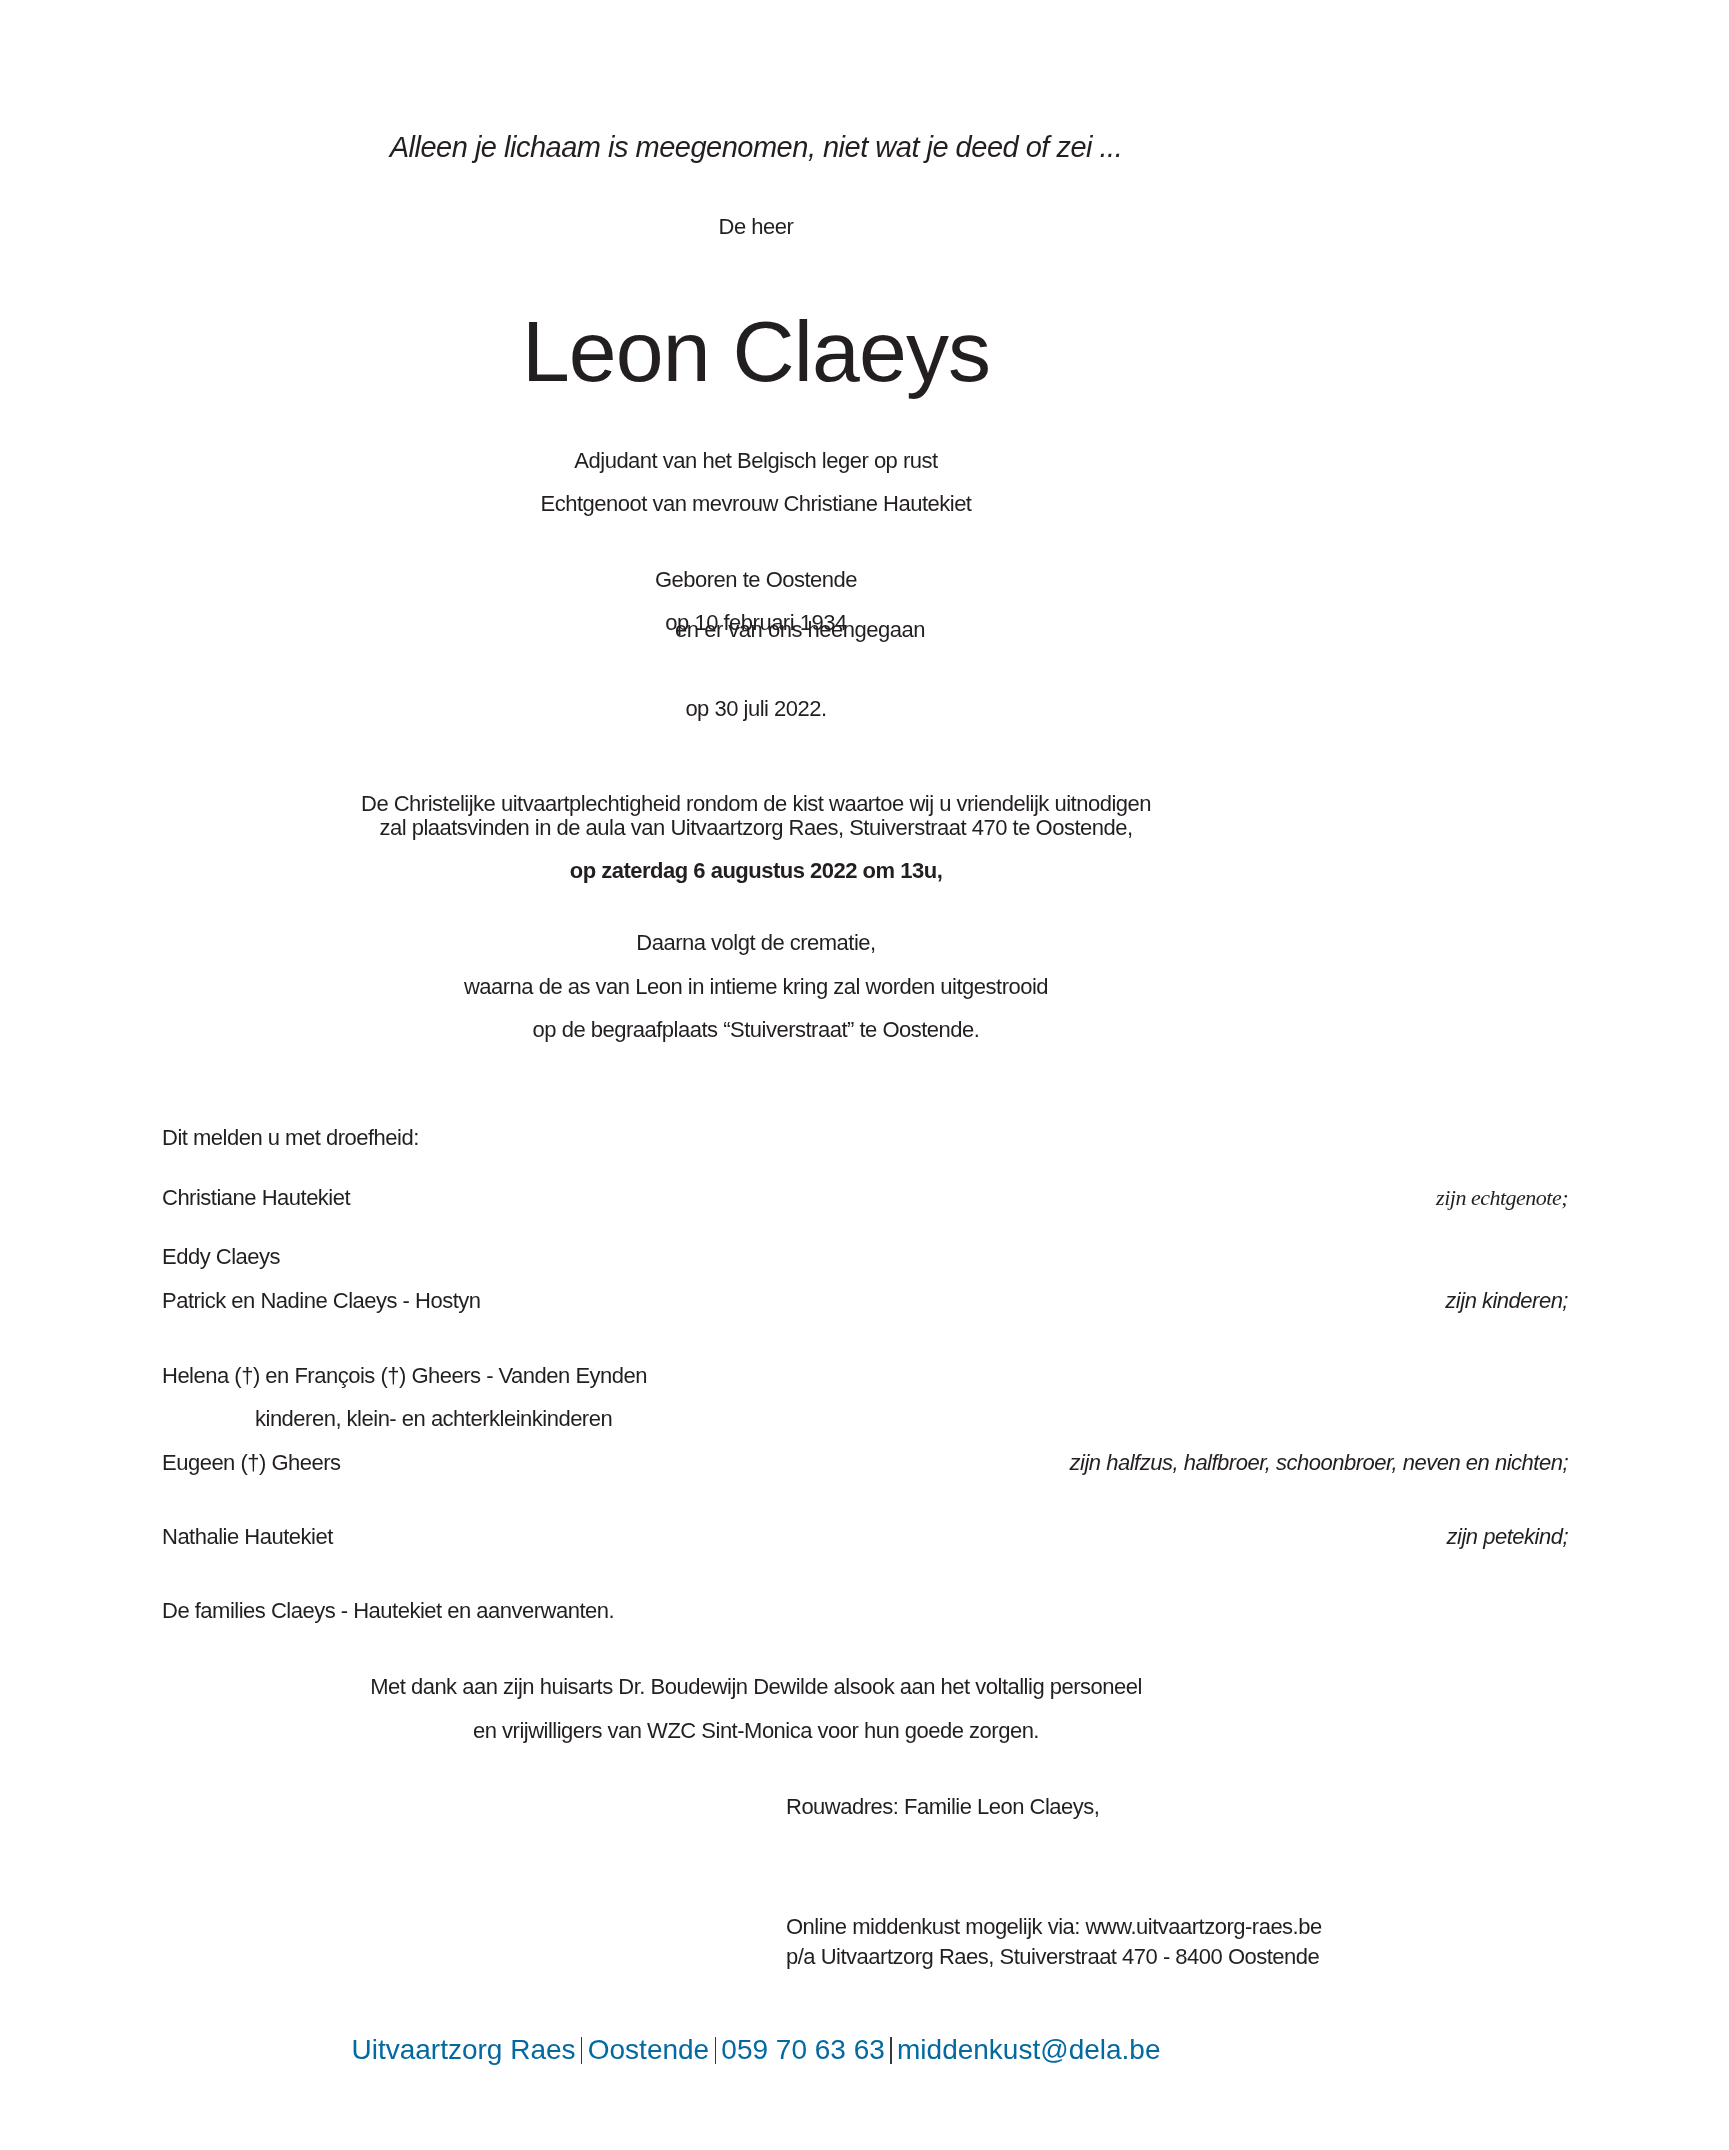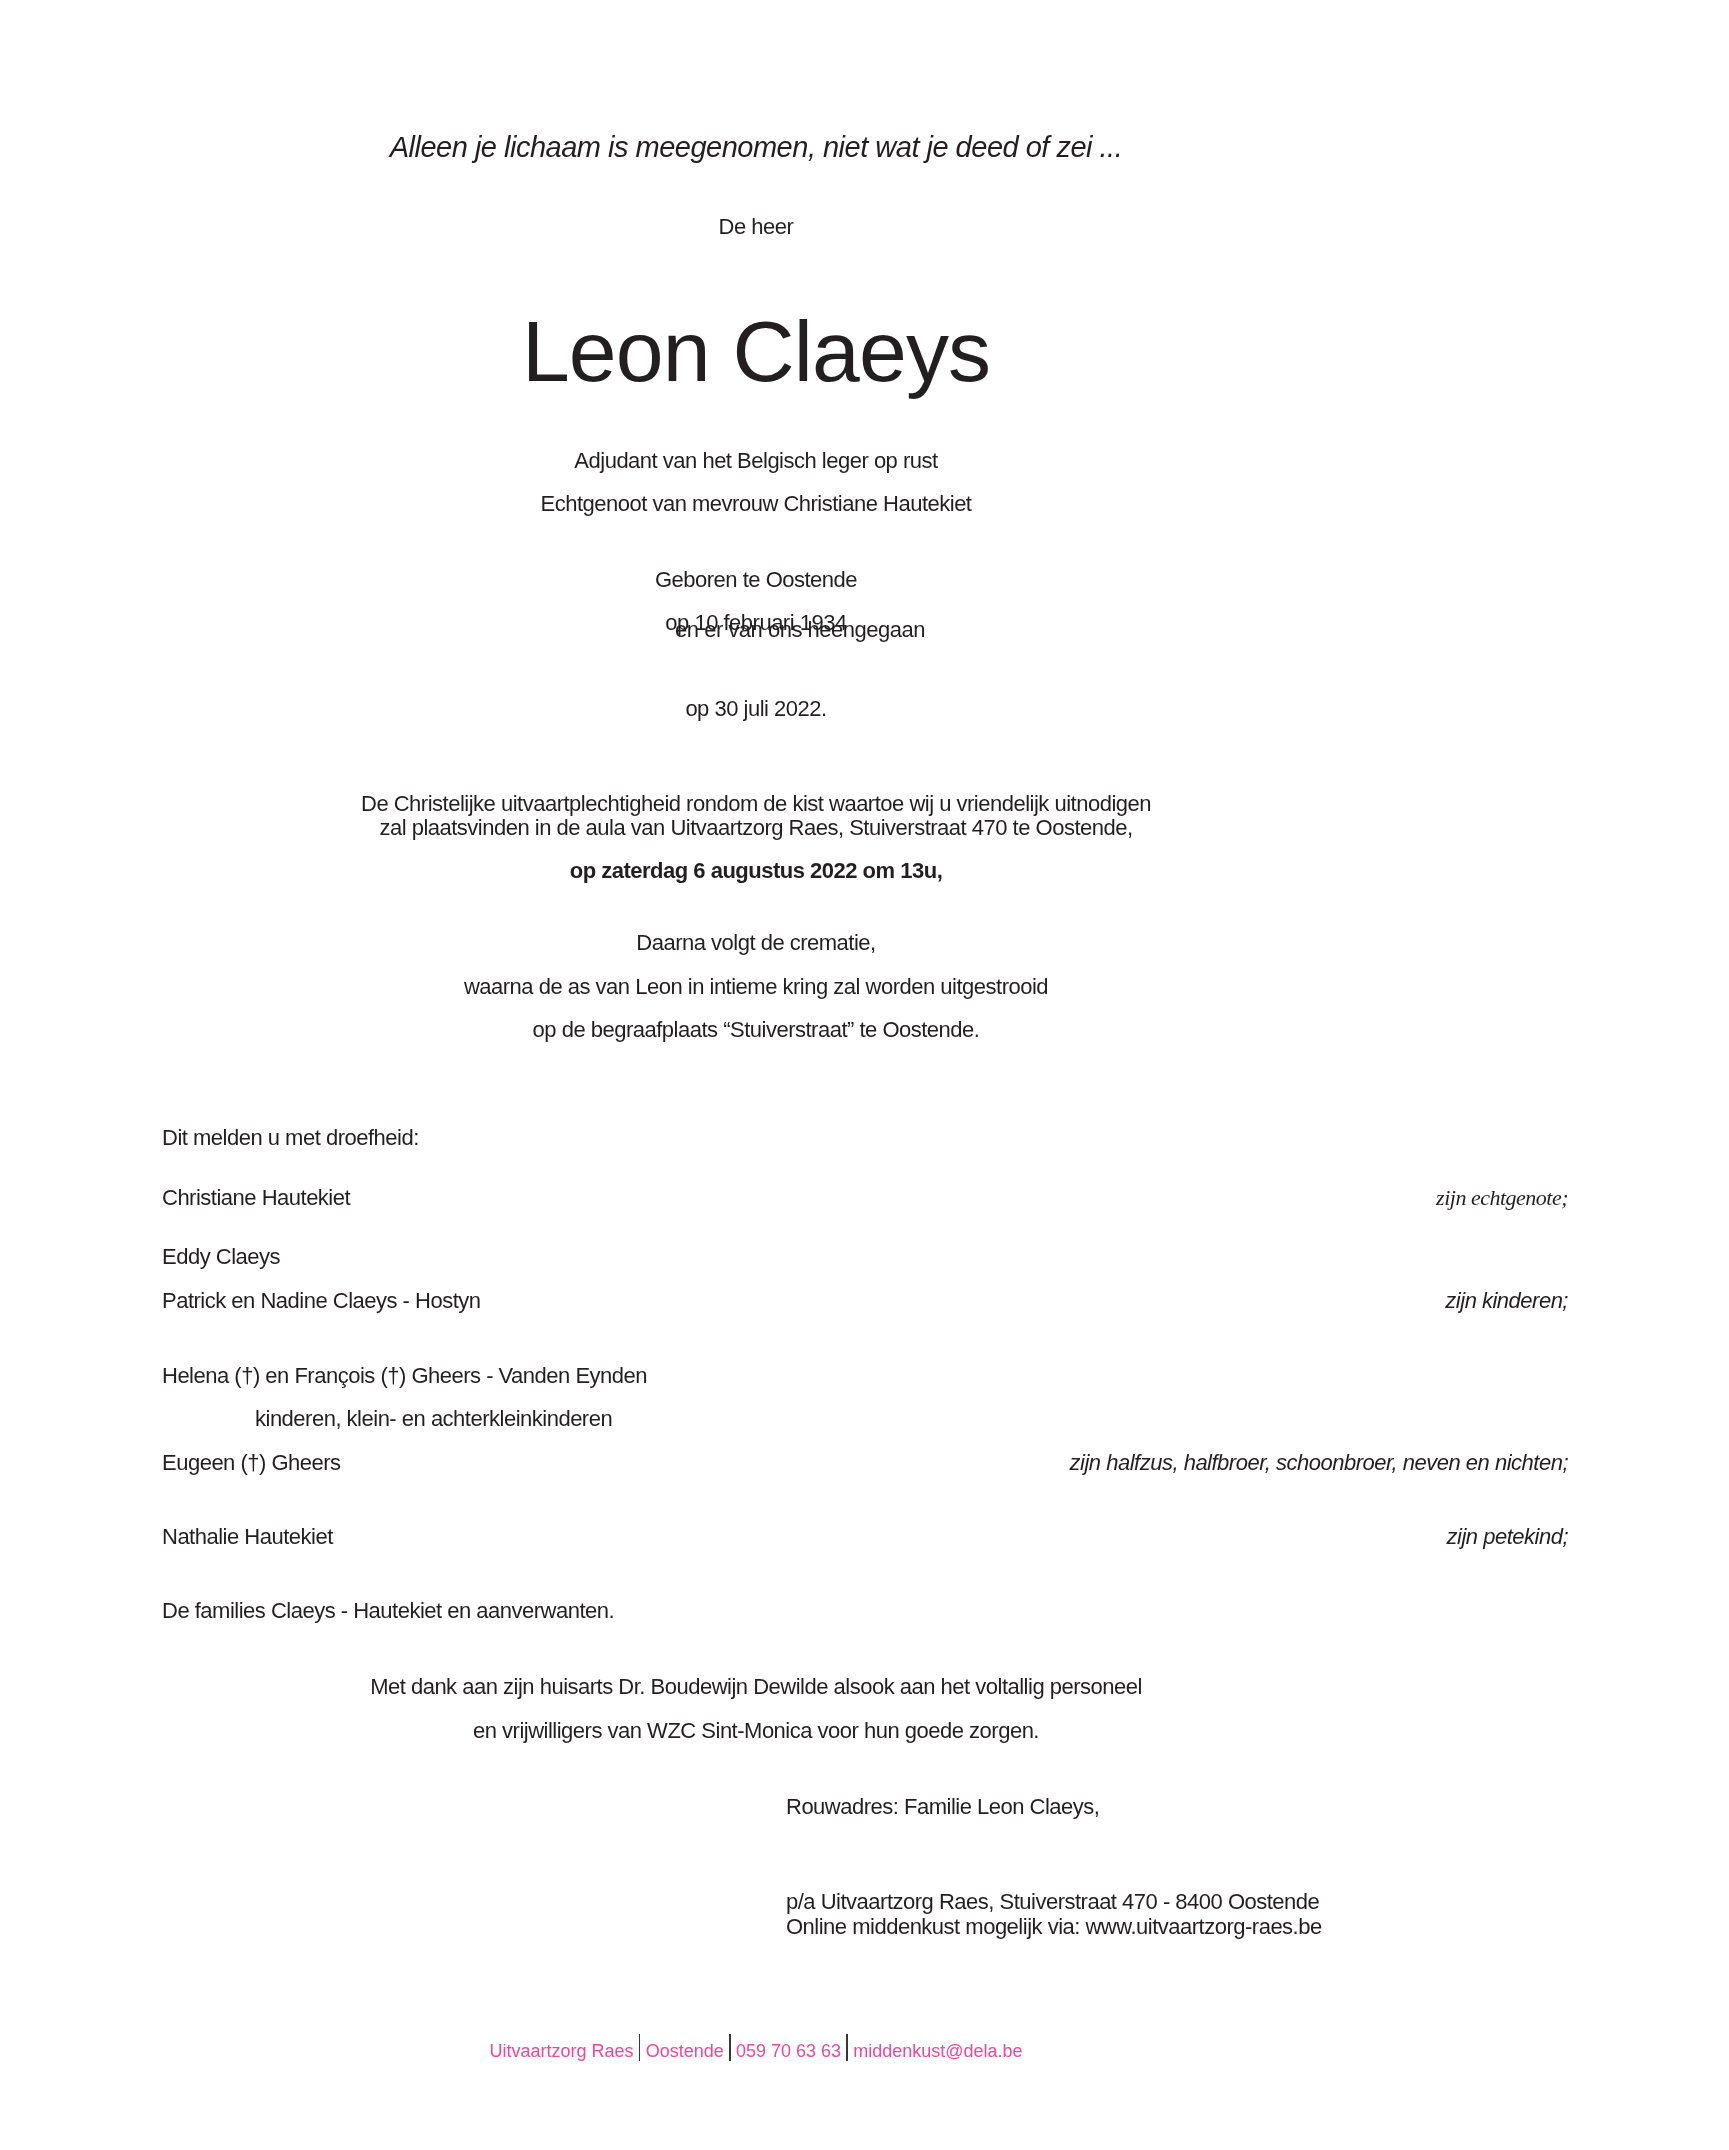--- a/index.html
+++ b/index.html
@@ -12,21 +12,21 @@
     .abs { position: absolute; white-space: nowrap; }
     .center { left: 0; width: 1512px; text-align: center; }
     .body-text { font-size: 22px; line-height: 43px; letter-spacing: -0.5px; }
     .quote { font-style: italic; font-size: 29px; letter-spacing: -0.5px; }
     .name { font-size: 86px; letter-spacing: -0.9px; line-height: 99px; }
     .bold { font-weight: 700; }
     .left-col { left: 162px; }
     .right-col { right: 162px; text-align: right; font-style: italic; }
     .indent { left: 255px; }
     .addr { left: 786px; }
-    .footer { font-size: 18px; color: #ec4899; }
+    .footer { font-size: 28px; color: #0369a1; }
     .footer .sep { display: inline-block; width: 1.4px; height: 27px; background: #3a3637; vertical-align: -4.5px; margin: 0 5.4px; }
   </style>
 </head>
 <body>
 
 <div class="abs center quote" style="top:131px;">Alleen je lichaam is meegenomen, niet wat je deed of zei ...</div>
 <div class="abs center body-text" style="top:205px;">De heer</div>
 <div class="abs center name" style="top:302px;">Leon Claeys</div>
 
 <div class="abs center body-text" style="top:439px;">Adjudant van het Belgisch leger op rust</div>
@@ -61,21 +61,21 @@
 
 <div class="abs body-text left-col" style="top:1515px;">Nathalie Hautekiet</div>
 <div class="abs body-text right-col" style="top:1515px;">zijn petekind;</div>
 
 <div class="abs body-text left-col" style="top:1589px;">De families Claeys - Hautekiet en aanverwanten.</div>
 
 <div class="abs center body-text" style="top:1665px;">Met dank aan zijn huisarts Dr. Boudewijn Dewilde alsook aan het voltallig personeel</div>
 <div class="abs center body-text" style="top:1709px;">en vrijwilligers van WZC Sint-Monica voor hun goede zorgen.</div>
 
 <div class="abs body-text addr" style="top:1785px;">Rouwadres: Familie Leon Claeys,</div>
-<div class="abs body-text addr" style="top:1880px;">p/a Uitvaartzorg Raes, Stuiverstraat 470 - 8400 Oostende</div>
+<div class="abs body-text addr" style="top:1935px;">p/a Uitvaartzorg Raes, Stuiverstraat 470 - 8400 Oostende</div>
 <div class="abs body-text addr" style="top:1905px;">
   <span>Online middenkust mogelijk via: </span><span>www.uitvaartzorg-raes.be</span>
 </div>
 
 <div class="abs center footer" style="top:2034px;">
   <span>Uitvaartzorg Raes</span><span class="sep"></span><span>Oostende</span><span class="sep"></span><span>059 70 63 63</span><span class="sep"></span><span>middenkust@dela.be</span>
 </div>
 
 
 </body></html>

